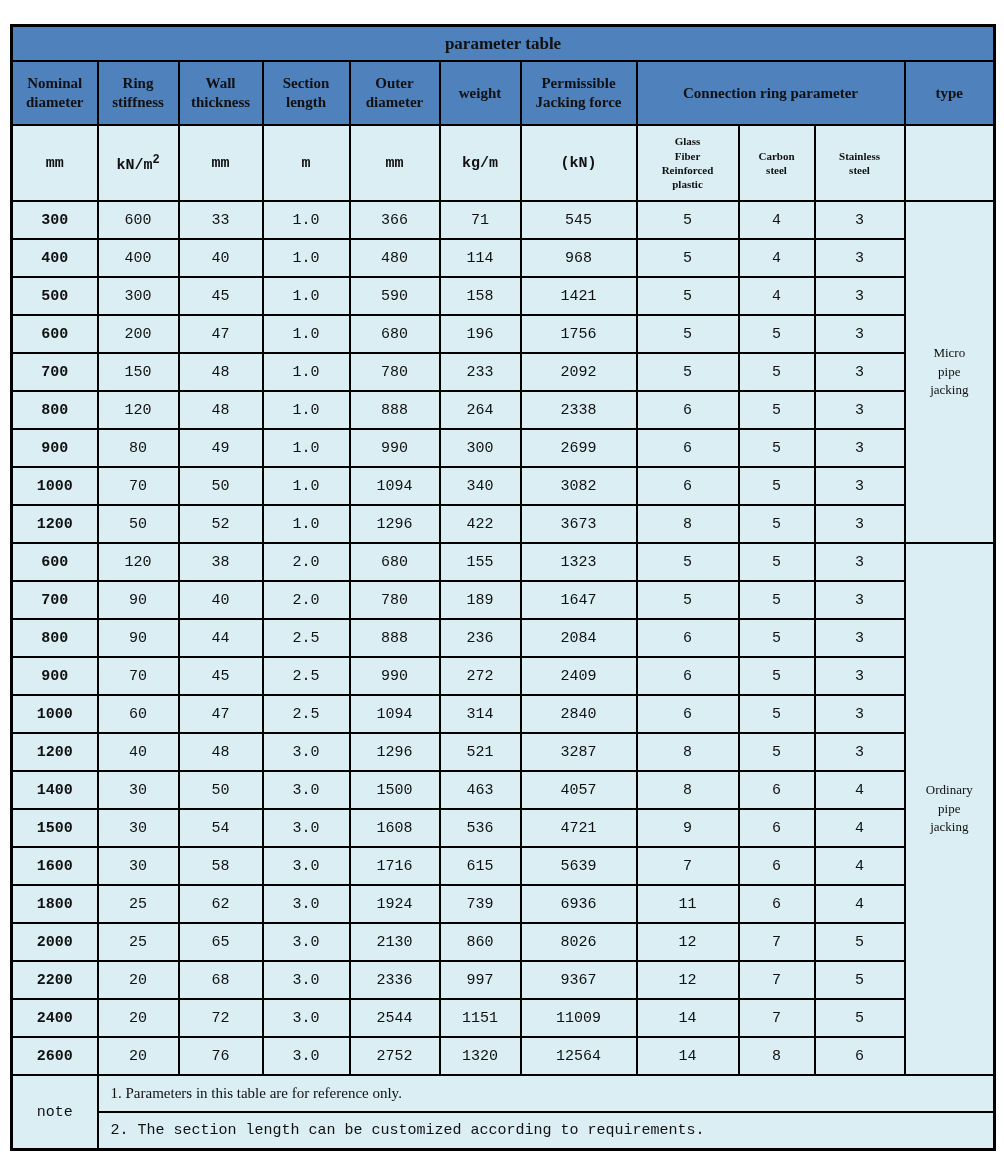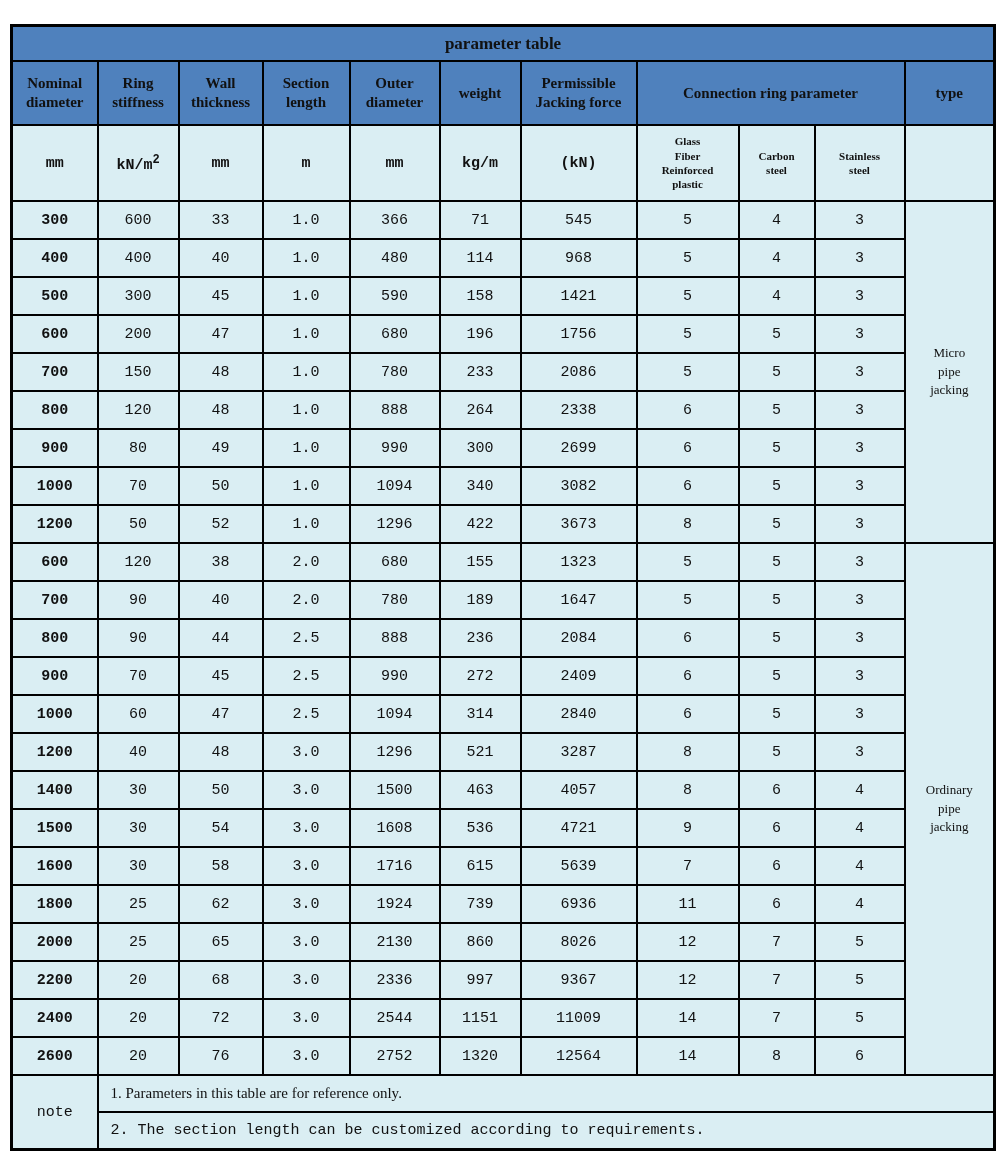--- a/index.html
+++ b/index.html
@@ -187,21 +187,21 @@
           <td class="">5</td>
           <td class="">3</td>
         </tr>
         <tr>
           <td class="nominal">700</td>
           <td class="">150</td>
           <td class="">48</td>
           <td class="">1.0</td>
           <td class="">780</td>
           <td class="">233</td>
-          <td class="">2086</td>
+          <td class="">2092</td>
           <td class="">5</td>
           <td class="">5</td>
           <td class="">3</td>
         </tr>
         <tr>
           <td class="nominal">800</td>
           <td class="">120</td>
           <td class="">48</td>
           <td class="">1.0</td>
           <td class="">888</td>

